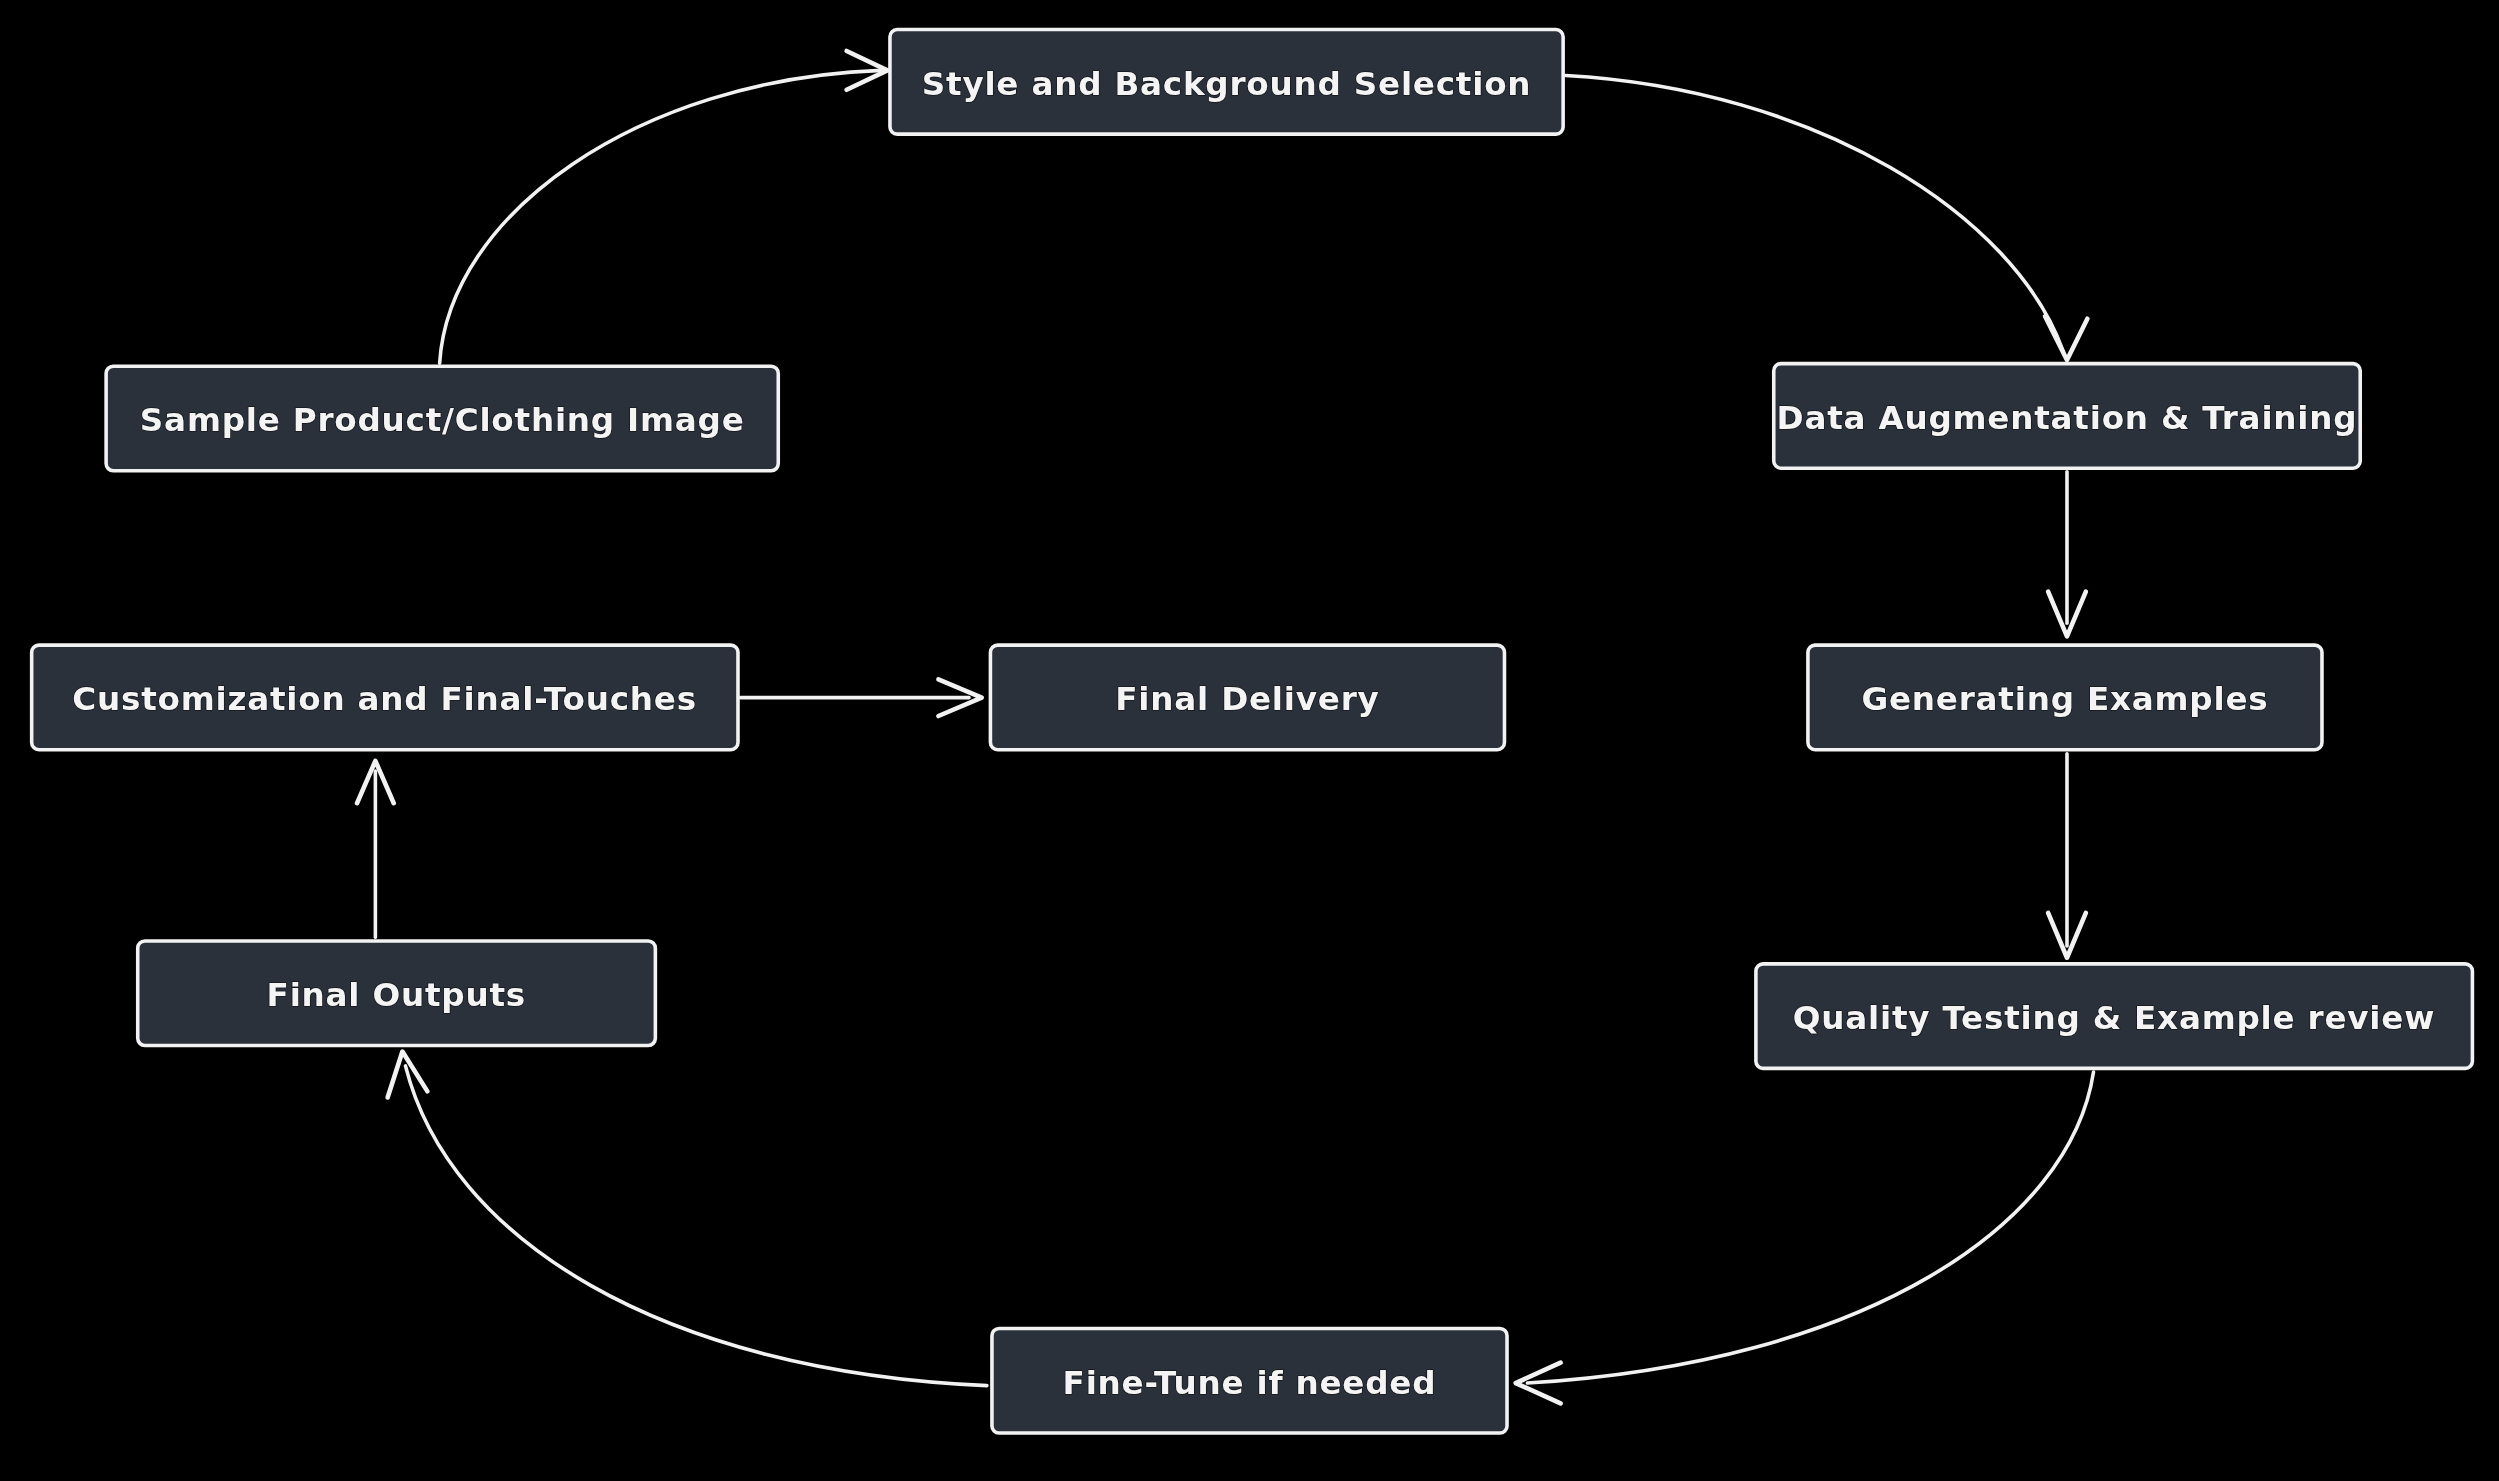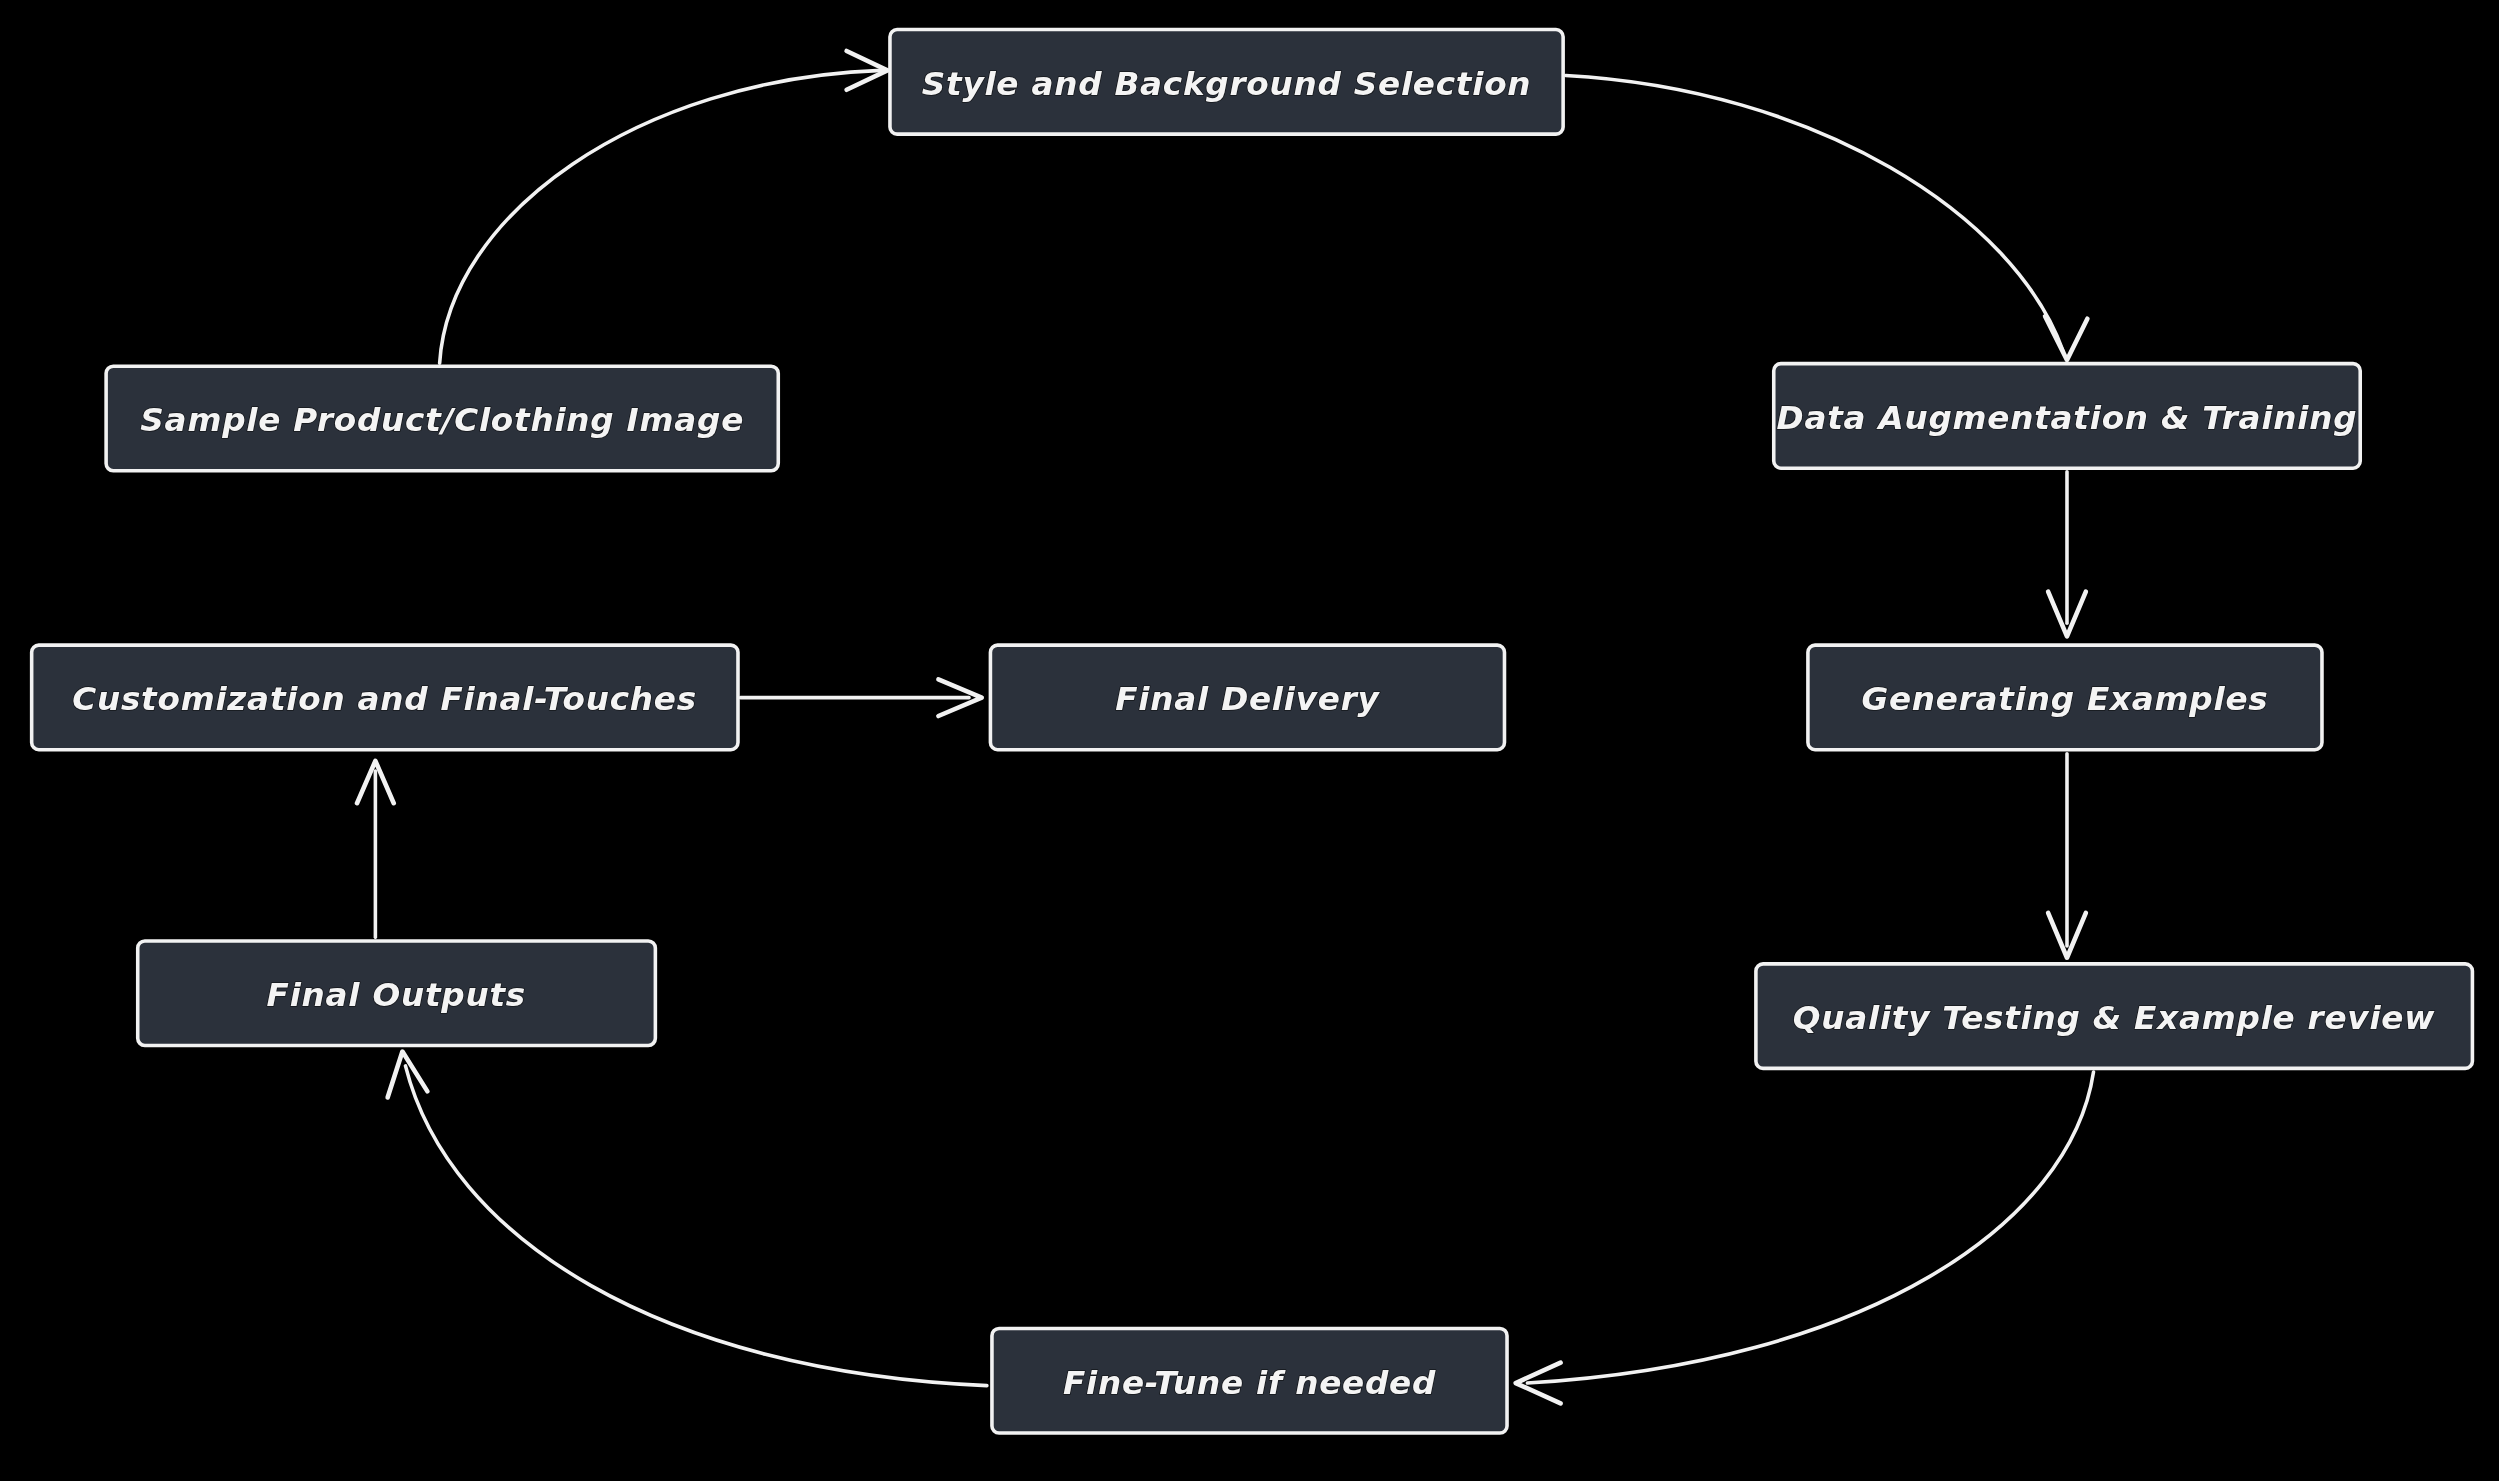--- a/index.html
+++ b/index.html
@@ -11,21 +11,20 @@
     width: 2500px;
     height: 1482px;
     overflow: hidden;
     font-family: "DejaVu Sans", sans-serif;
   }
   #flowchart-root {
     position: relative;
     width: 2500px;
     height: 1482px;
     background: #000000;
-    font-style: italic;
   }
   svg.diagram {
     display: block;
     width: 2500px;
     height: 1482px;
   }
   .node-box {
     fill: #2b313b;
     stroke: #f2f2f2;
     stroke-width: 7;

